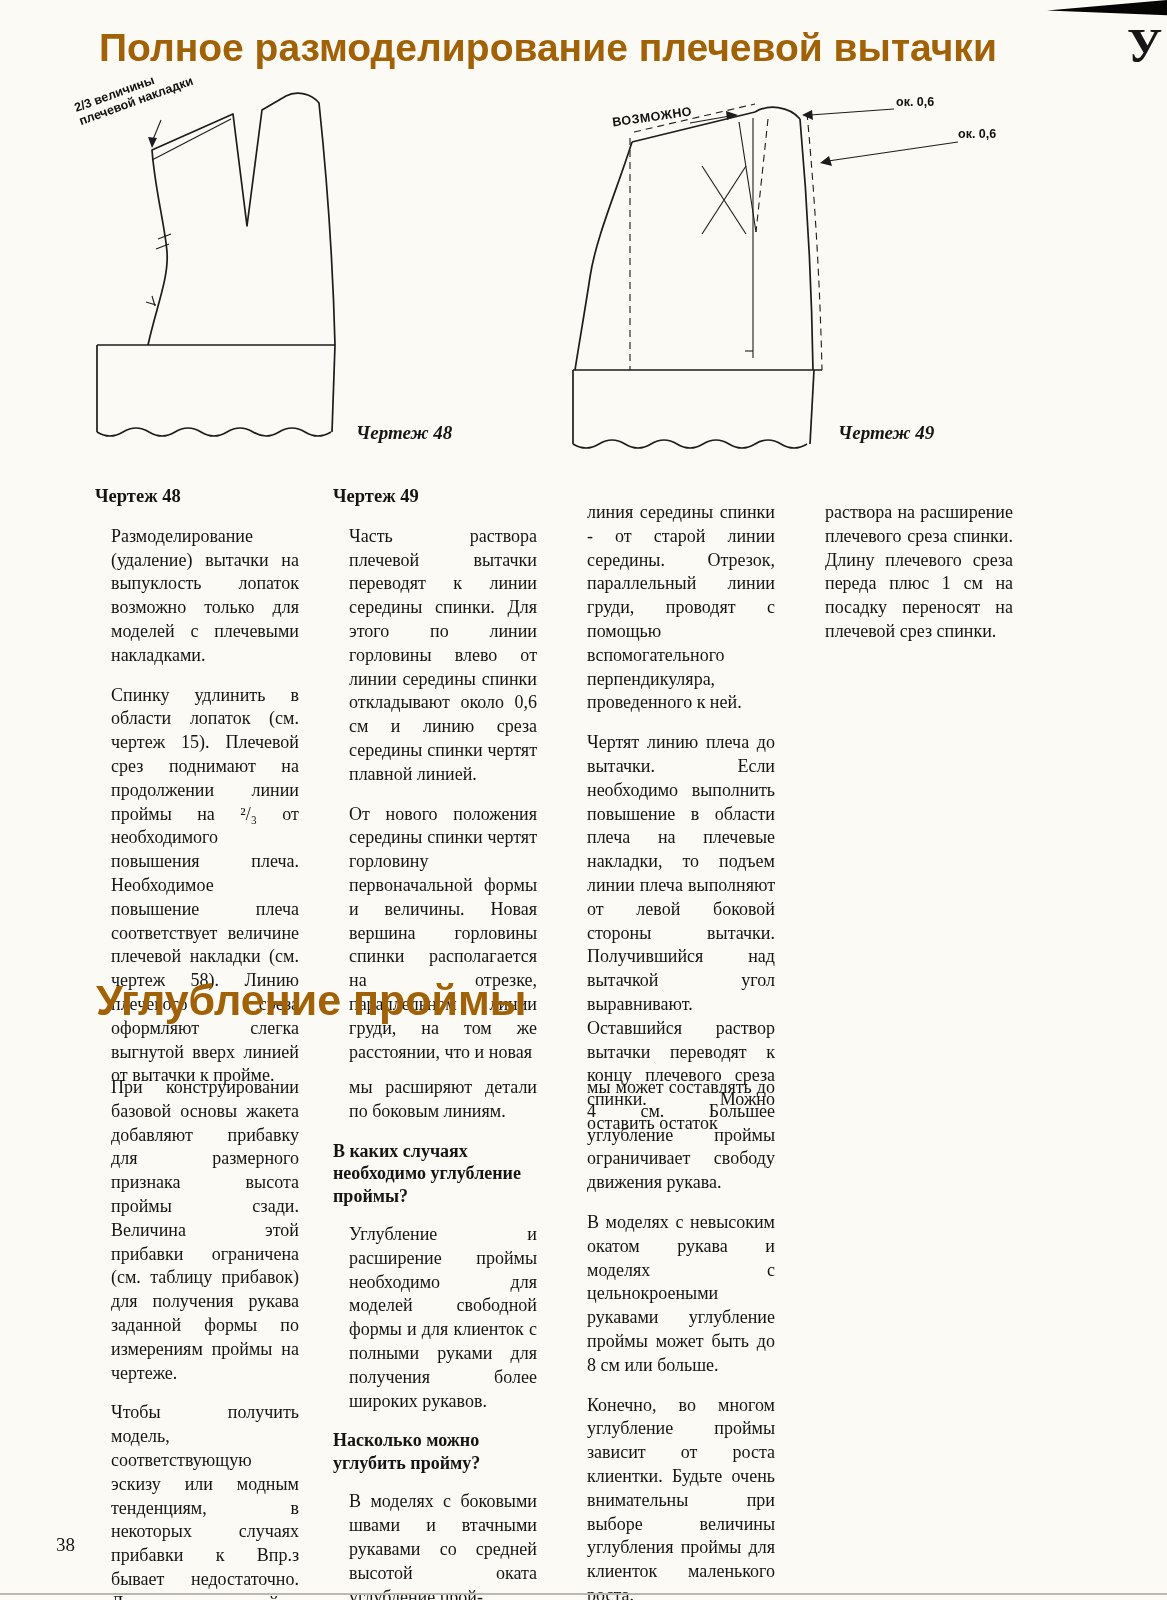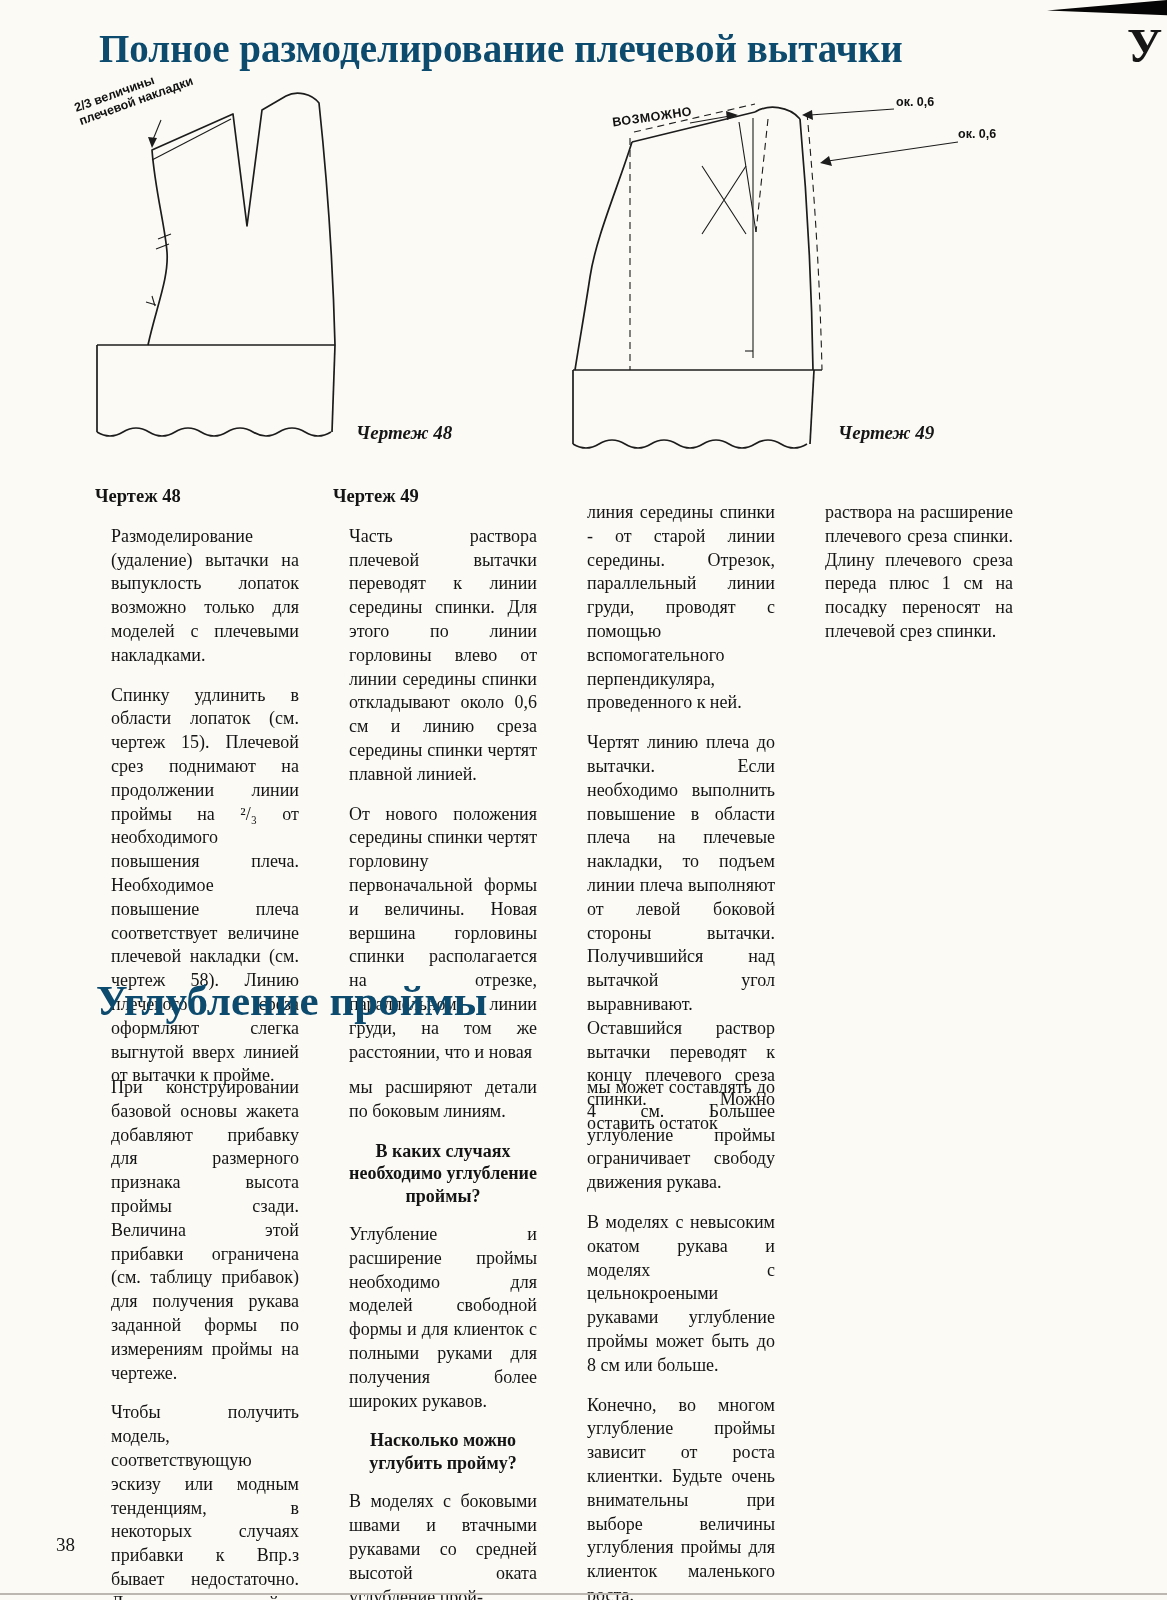--- a/index.html
+++ b/index.html
@@ -3,22 +3,22 @@
 <meta charset="utf-8">
 <style>
   * { margin:0; padding:0; box-sizing:border-box; }
   html,body { background:#e9e7e2; }
   .page {
     position:relative; width:1167px; height:1600px; margin:0 auto;
     background:#fbfaf5; overflow:hidden;
     font-family:"Liberation Serif", serif; color:#161616;
   }
   .title-main {
-    position:absolute; font-family:Liberation Serif, serif;
-    color:#0c4a6e; white-space:nowrap;
+    position:absolute; font-family:Liberation Sans, sans-serif;
+    color:#a16207; white-space:nowrap;
   }
   .title-1 { left:99px; top:26px; font-size:39px; }
   .title-2 { left:96px; top:968px; font-size:43px;margin-top:8px; }
   .corner-wedge {
     position:absolute; right:0; top:0; width:120px; height:17px; background:#050505;
     clip-path:polygon(0 62%, 100% 0, 100% 90%);
   }
   .corner-letter {
     position:absolute; left:1127px; top:18px; font-size:48px; font-weight:bold;
     font-family:"Liberation Serif", serif;
@@ -41,21 +41,21 @@
     position:absolute; font-style:italic; font-weight:bold; font-size:19px;
   }
   .cap-48 { left:356px; top:422px; }
   .cap-49 { left:838px; top:422px; }
   .col {
     position:absolute; width:220px; font-size:18px; line-height:23.8px;
     text-align:justify; color:#141414;
   }
   .col p { margin:16px; }
   .colhead { font-weight:bold; font-size:18.5px; margin-bottom:16px; text-align:left; }
-  .subhead { font-weight:bold; margin:14px 0 10px; line-height:22.5px; text-align:center; }
+  .subhead { font-weight:bold; margin:14px 0 10px; line-height:22.5px; text-align:left; }
   .row1 { top:485px; }
   .row2 { top:1060px; }
   .c1 { left:95px; } .c2 { left:333px; } .c3 { left:571px; } .c4 { left:809px; }
   .page-number { position:absolute; left:56px; top:1534px; font-size:19px; }
   .bottom-edge { position:absolute; left:0; top:1593px; width:100%; height:2px; background:#bcb8b1; }
 </style>
 </head>
 <body>
 
 <div class="page">

